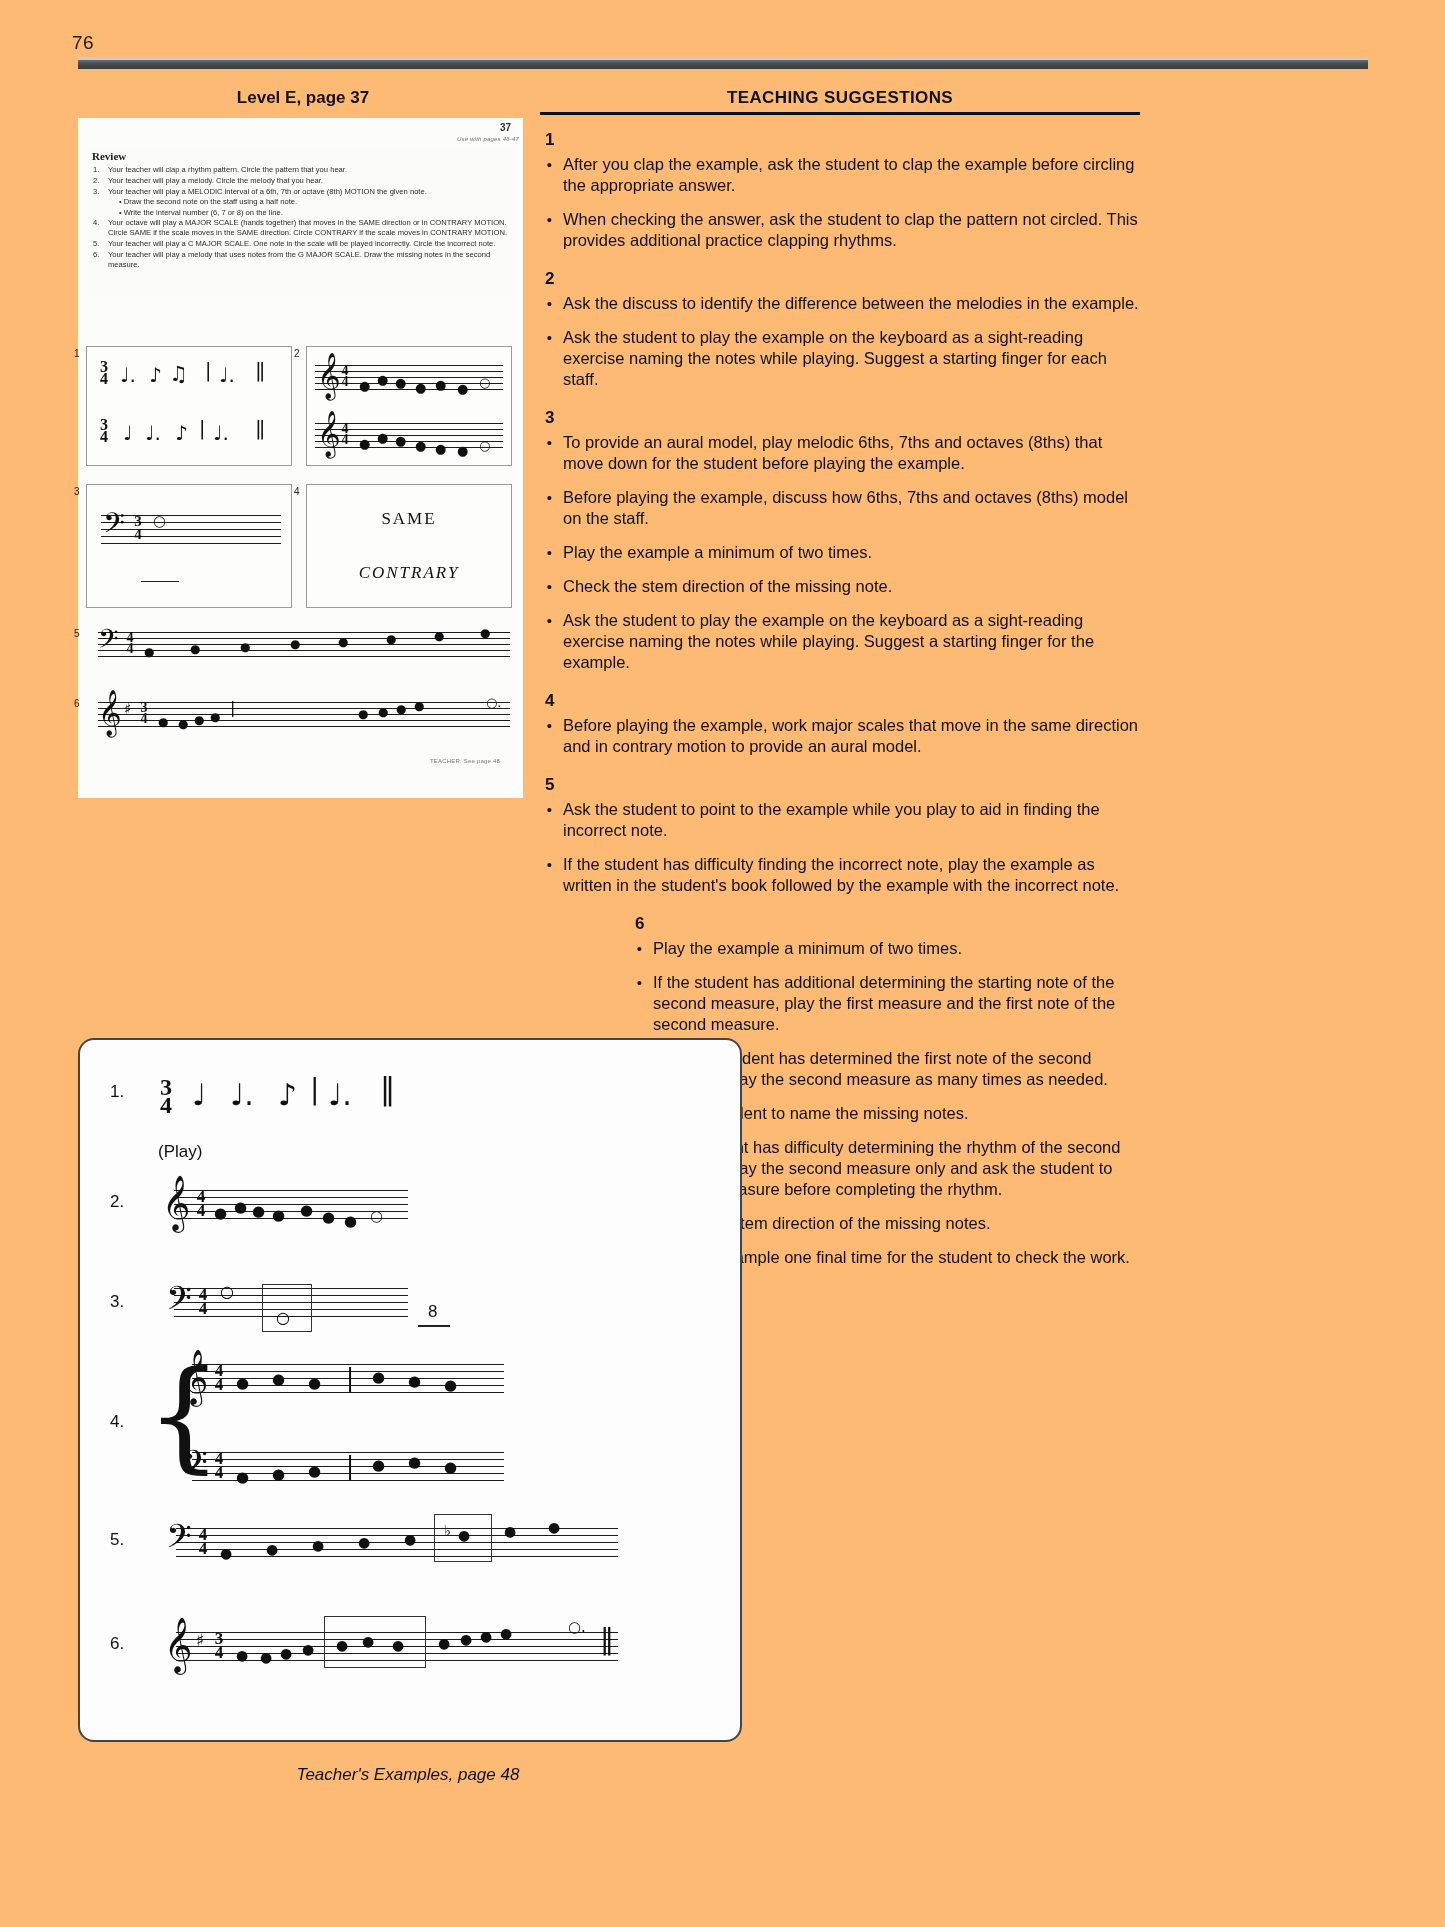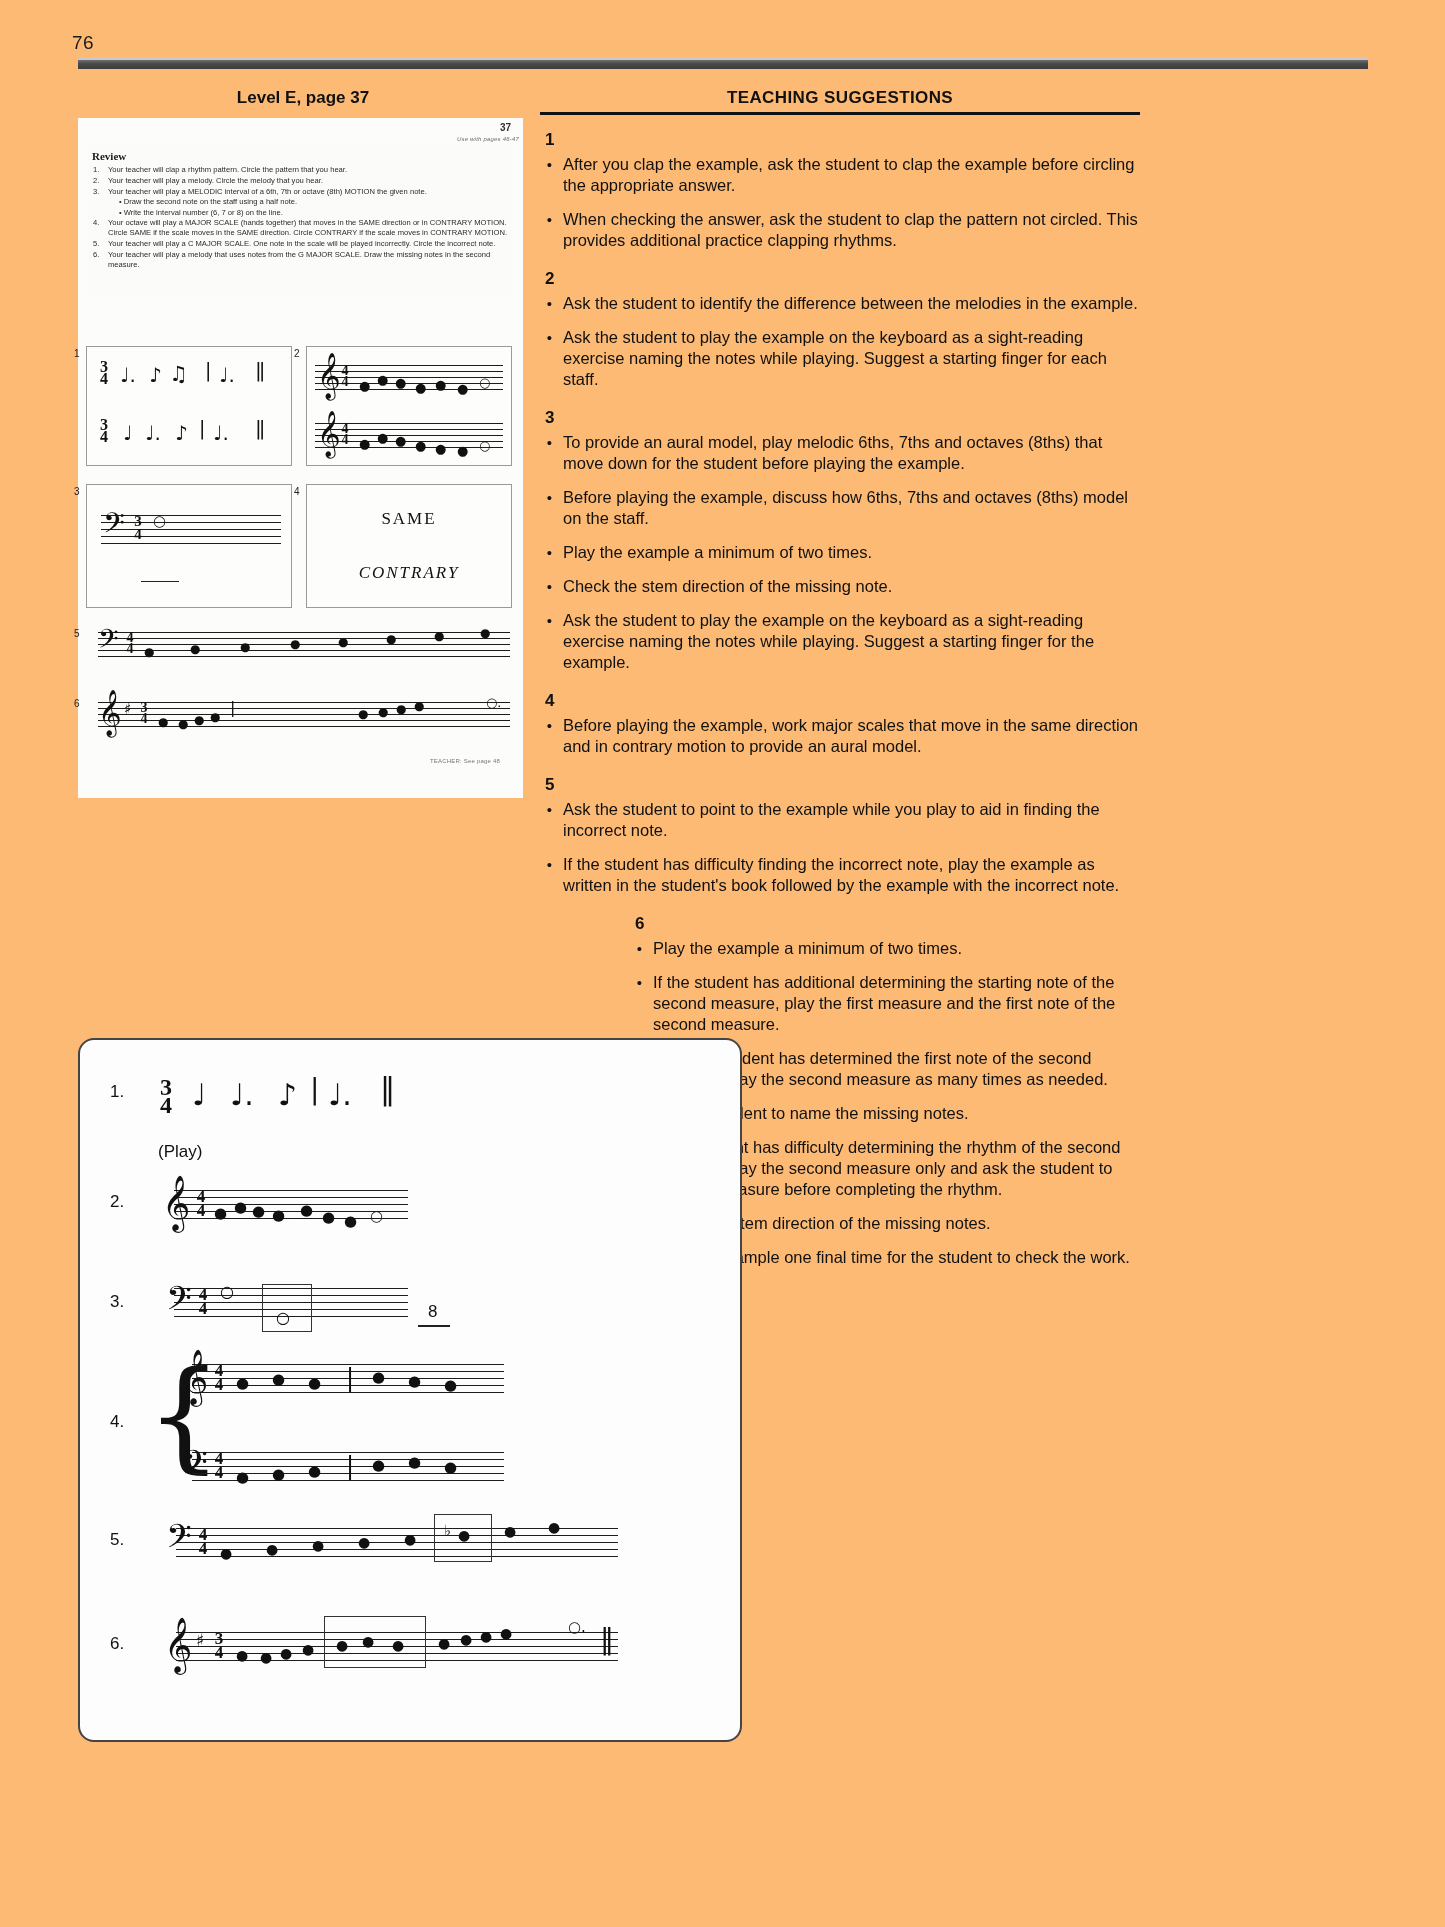--- a/index.html
+++ b/index.html
@@ -286,21 +286,21 @@
       <div class="ts-bul">
         <span class="dot">•</span>
         <span class="txt">When checking the answer, ask the student to clap the pattern not circled.  This provides additional practice clapping rhythms.</span>
       </div>
     </div>
 
     <div class="grp">
       <div class="ts-num">2</div>
       <div class="ts-bul">
         <span class="dot">•</span>
-        <span class="txt">Ask the student to identify the difference between the melodies in the example.</span>
+        <span class="txt">Ask the discuss to identify the difference between the melodies in the example.</span>
       </div>
       <div class="ts-bul">
         <span class="dot">•</span>
         <span class="txt">Ask the student to play the example on the keyboard as a sight-reading exercise naming the notes while playing.  Suggest a starting finger for each staff.</span>
       </div>
     </div>
 
     <div class="grp">
       <div class="ts-num">3</div>
       <div class="ts-bul">
@@ -537,14 +537,15 @@
       <div class="glyph" style="left:290px;top:24px;font-size:14px;">●</div>
       <div class="glyph" style="left:312px;top:20px;font-size:14px;">●</div>
       <div class="glyph" style="left:332px;top:17px;font-size:14px;">●</div>
       <div class="glyph" style="left:352px;top:14px;font-size:14px;">●</div>
       <div class="glyph" style="left:420px;top:8px;font-size:15px;">○.</div>
       <div class="glyph" style="left:452px;top:14px;font-size:28px;letter-spacing:-5px;">||</div>
     </div>
 
   </div>
 
+  <div class="tex-cap">Teacher's Examples, page 48</div>
 
 </div>
 
 </body></html>

